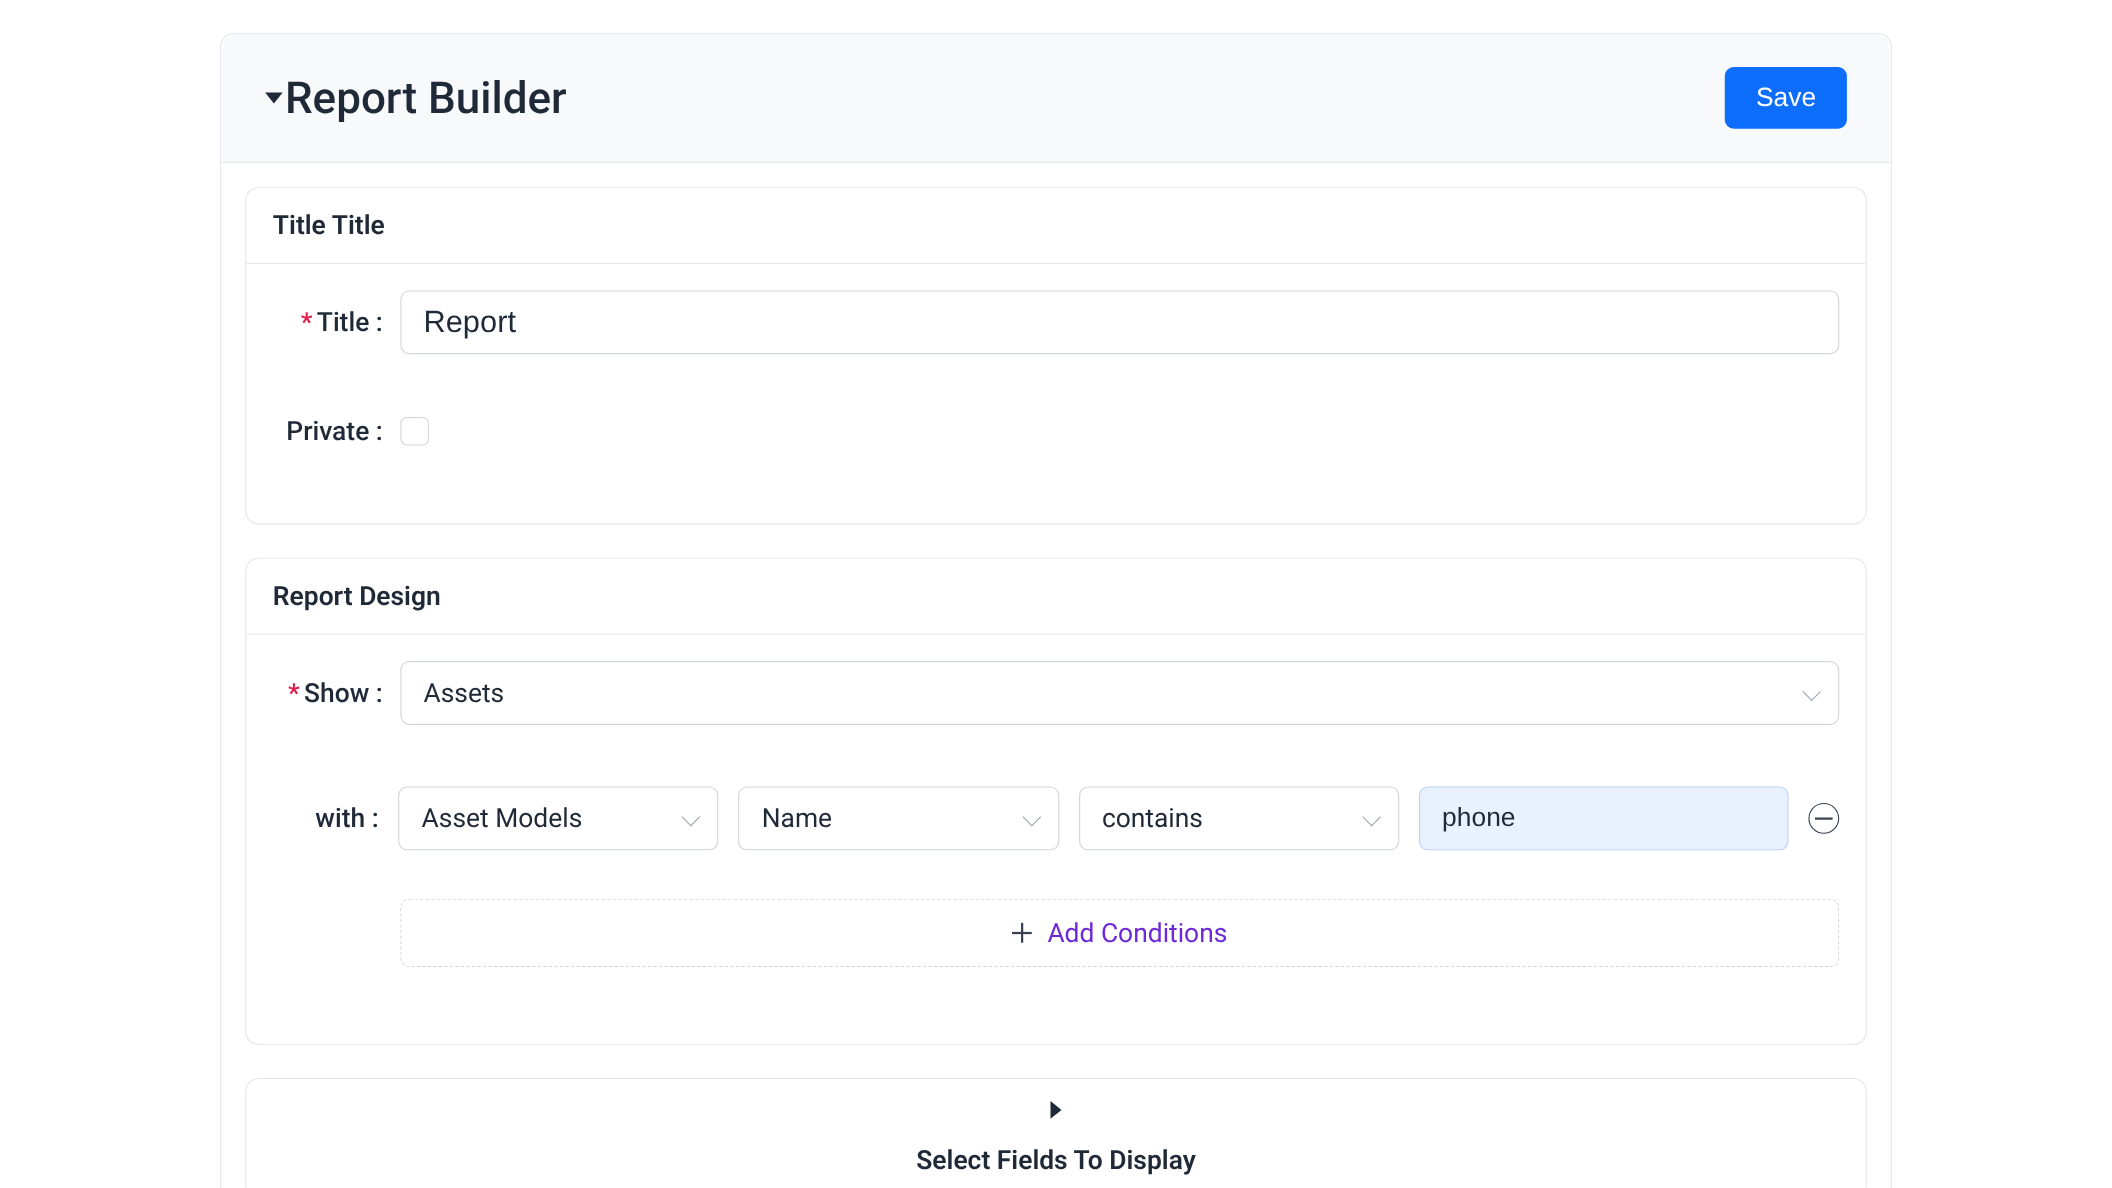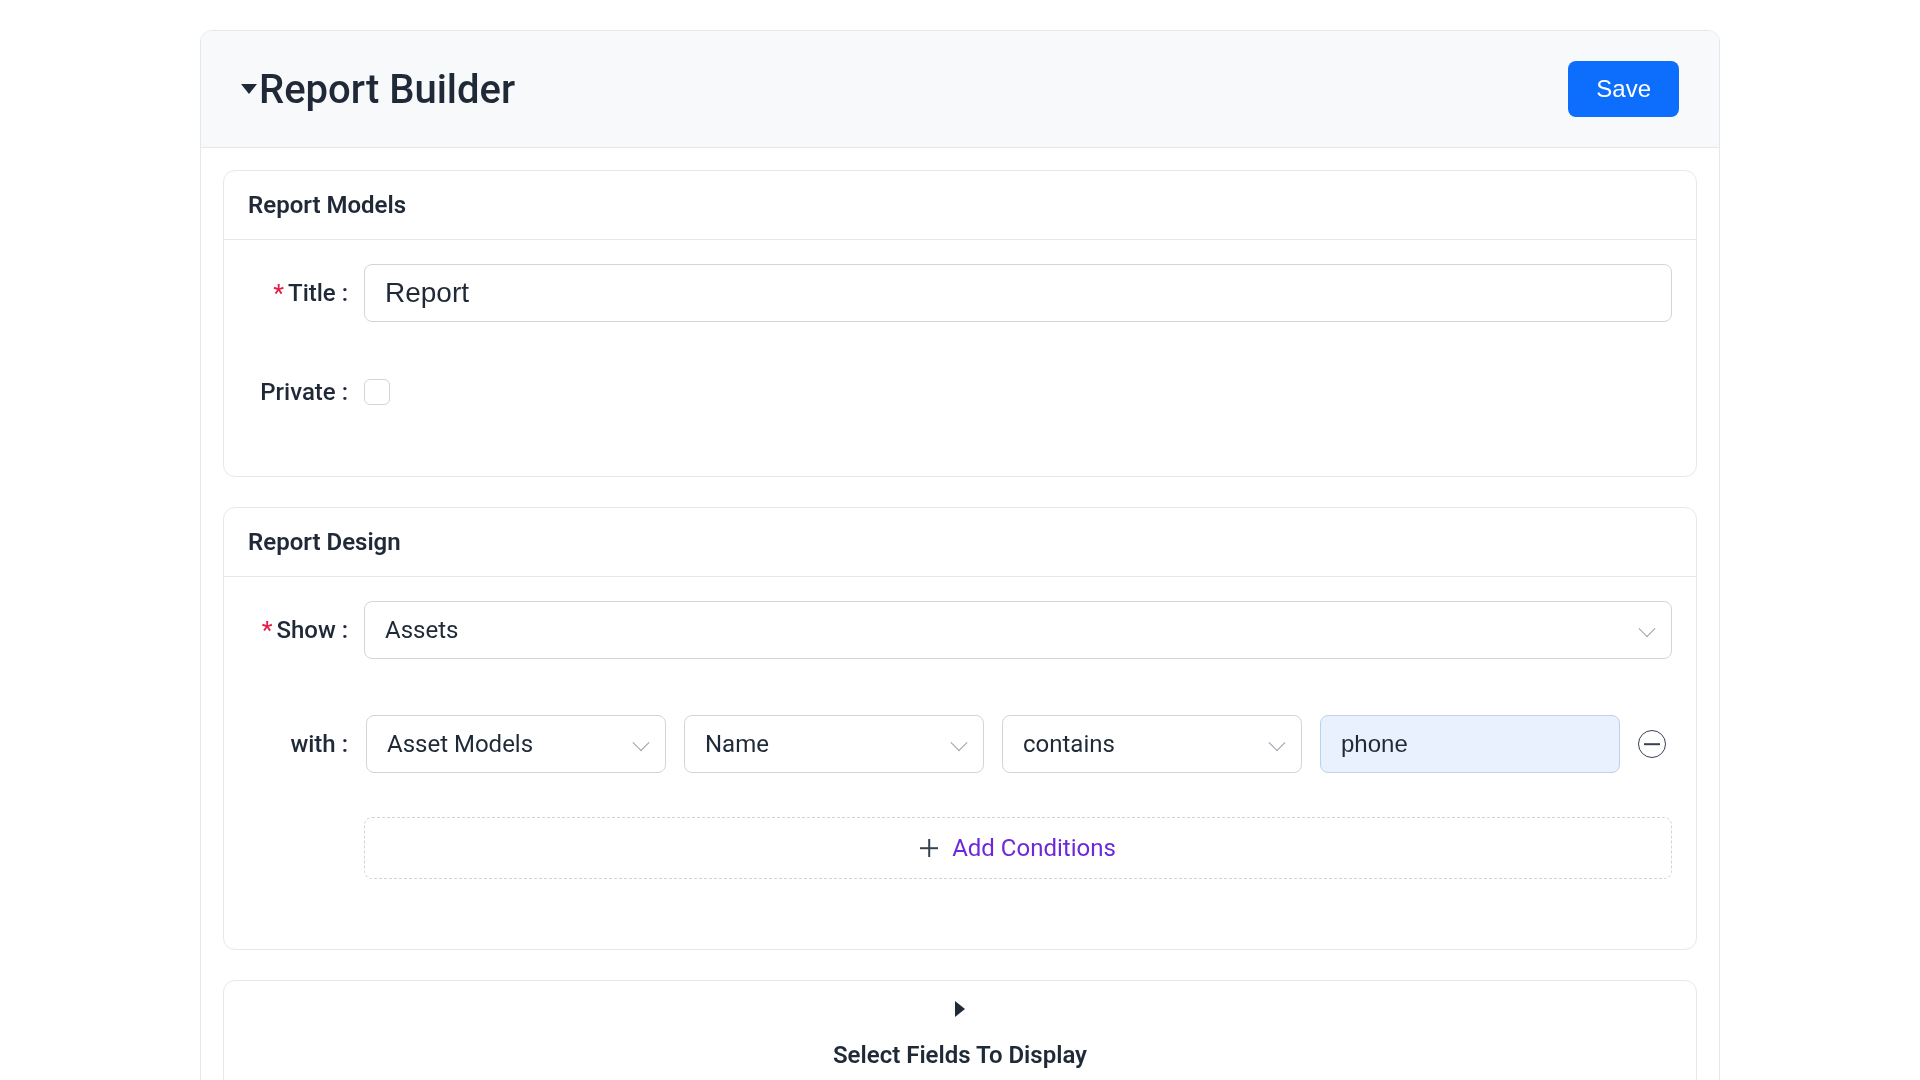--- a/index.html
+++ b/index.html
@@ -127,21 +127,21 @@
     border-right: 1.5px solid #9ca3af;
     border-bottom: 1.5px solid #9ca3af;
   }
   .cond-row {
     display: flex;
     align-items: center;
     gap: 18px;
   }
   .cond-row .select { width: 300px; }
   .cond-value {
-    width: 300px;
+    width: 336px;
     height: 58px;
     border: 1px solid #bcd3f0;
     border-radius: 8px;
     background: #e8f1fd;
     font-size: 24px;
     padding: 0 20px;
     color: #1f2937;
   }
   .remove-btn {
     width: 28px; height: 28px;
@@ -217,21 +217,21 @@
       <div class="builder-title-wrap">
         <span class="caret-down"></span>
         <span class="builder-title">Report Builder</span>
       </div>
       <button class="save-btn">Save</button>
     </div>
 
     <div class="builder-body">
 
       <div class="section-card">
-        <div class="section-header">Report Models</div>
+        <div class="section-header">Title Title</div>
         <div class="section-body">
           <div class="form-row">
             <div class="label-cell">
               <span class="req">*</span><span>Title :</span>
             </div>
             <input class="text-input" type="text" value="Report" style="">
           </div>
           <div class="form-row" style="margin-bottom:0;">
             <div class="label-cell">Private :</div>
             <div class="checkbox"></div>

